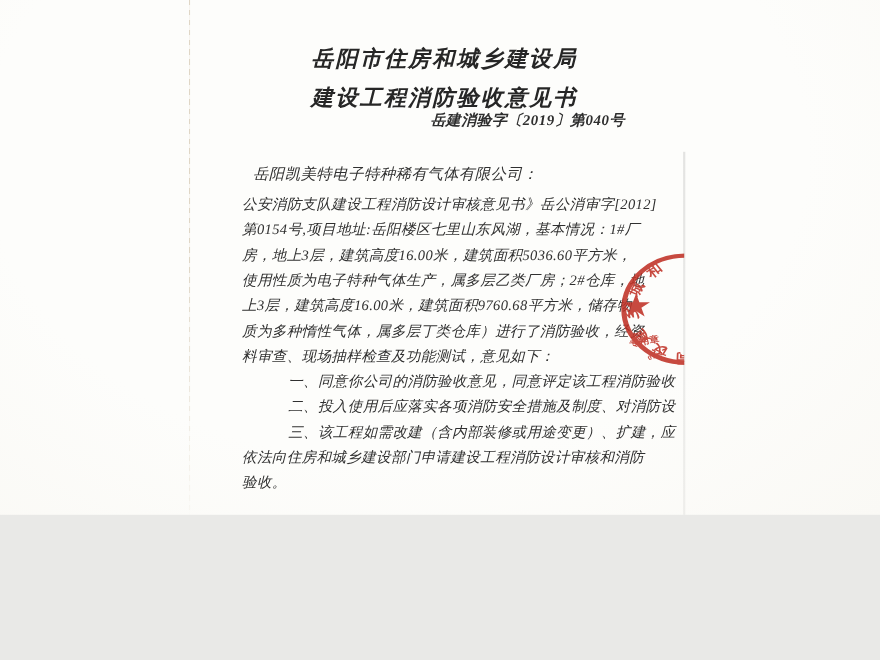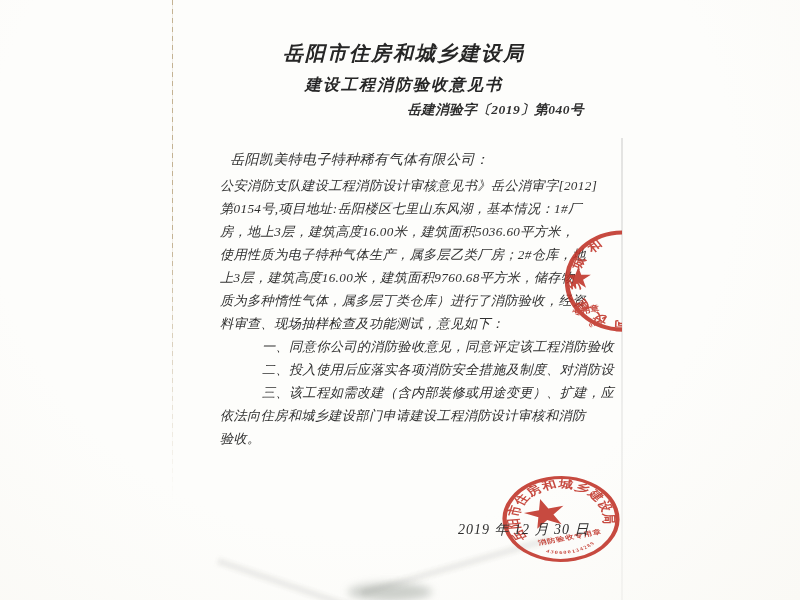--- a/index.html
+++ b/index.html
@@ -1,18 +1,18 @@
 <!DOCTYPE html>
 <html><head>
 <meta charset="utf-8">
 <style>
   html,body{margin:0;padding:0;}
   body{width:800px;height:600px;overflow:hidden;background:#e9e9e7;}
   .scan{
-    position:relative;width:800px;height:600px;overflow:hidden;
+    position:relative;width:800px;height:468px;overflow:hidden;
     background:radial-gradient(ellipse at 45% 30%, #fdfdfb 60%, #faf9f5 100%);
     font-family:"Liberation Serif","DejaVu Serif",serif;
     color:#2b2b2b;
   }
   
   .fold-line{
     position:absolute;left:172px;top:0;width:1px;height:520px;
     background-image:repeating-linear-gradient(to bottom,
       rgba(150,118,62,.55) 0 5px, rgba(150,118,62,.12) 5px 9px);
     -webkit-mask-image:linear-gradient(to bottom,#000 45%,transparent 96%);
@@ -26,22 +26,22 @@
   .crease-left{left:218px;top:558px;width:152px;height:6px;transform:rotate(19deg);transform-origin:left center;}
   .crease-right{left:362px;top:590px;width:196px;height:6px;transform:rotate(-16deg);transform-origin:left center;}
   .smudge{
     position:absolute;left:348px;top:583px;width:84px;height:18px;border-radius:50%;
     background:rgba(115,122,115,.35);filter:blur(4px);
   }
   
   .header{position:absolute;left:204px;top:40px;width:400px;text-align:center;
     font-style:italic;font-weight:700;color:#262626;}
   .title-l1{font-size:20px;letter-spacing:2px;}
-  .title-l2{font-size:16px;letter-spacing:2px;margin-top:8px;}
-  .doc-number{position:absolute;left:284px;top:101px;width:300px;text-align:right;
+  .title-l2{font-size:20px;letter-spacing:2px;margin-top:8px;}
+  .doc-number{position:absolute;left:268px;top:101px;width:300px;text-align:right;
     font-size:13.5px;font-style:italic;font-weight:700;letter-spacing:.5px;color:#2e2e2e;}
   
   .body-block{position:absolute;left:220px;top:146px;width:352px;
     font-size:13.2px;font-style:italic;color:#303030;}
   .addressee{font-size:14px;line-height:28px;padding-left:10px;letter-spacing:.4px;}
   .bl{margin:0;line-height:23px;letter-spacing:.35px;white-space:nowrap;}
   .bl.ind{padding-left:42px;}
   .date-line{position:absolute;left:458px;top:521px;font-size:14px;font-style:italic;
     letter-spacing:1px;color:#2e2e2e;z-index:6;white-space:nowrap;}
   

